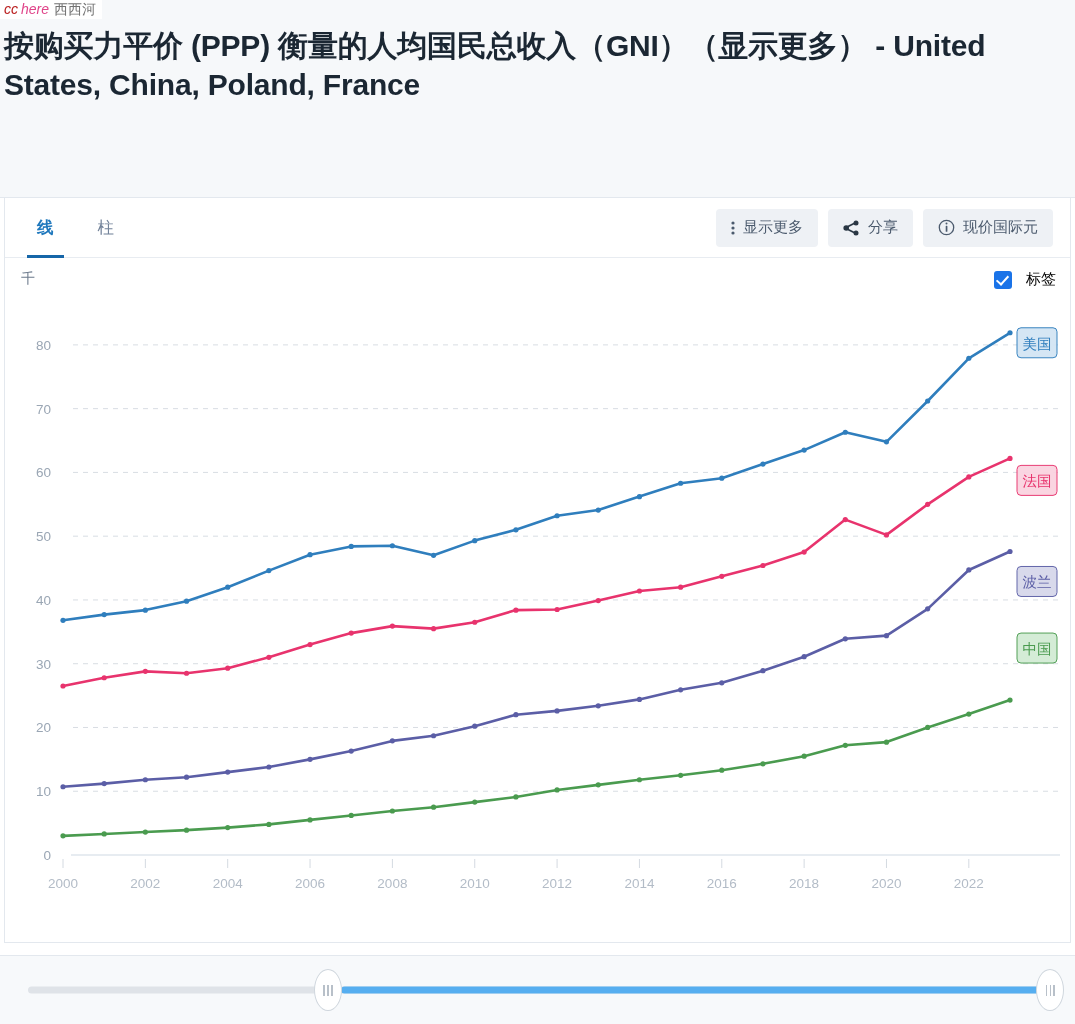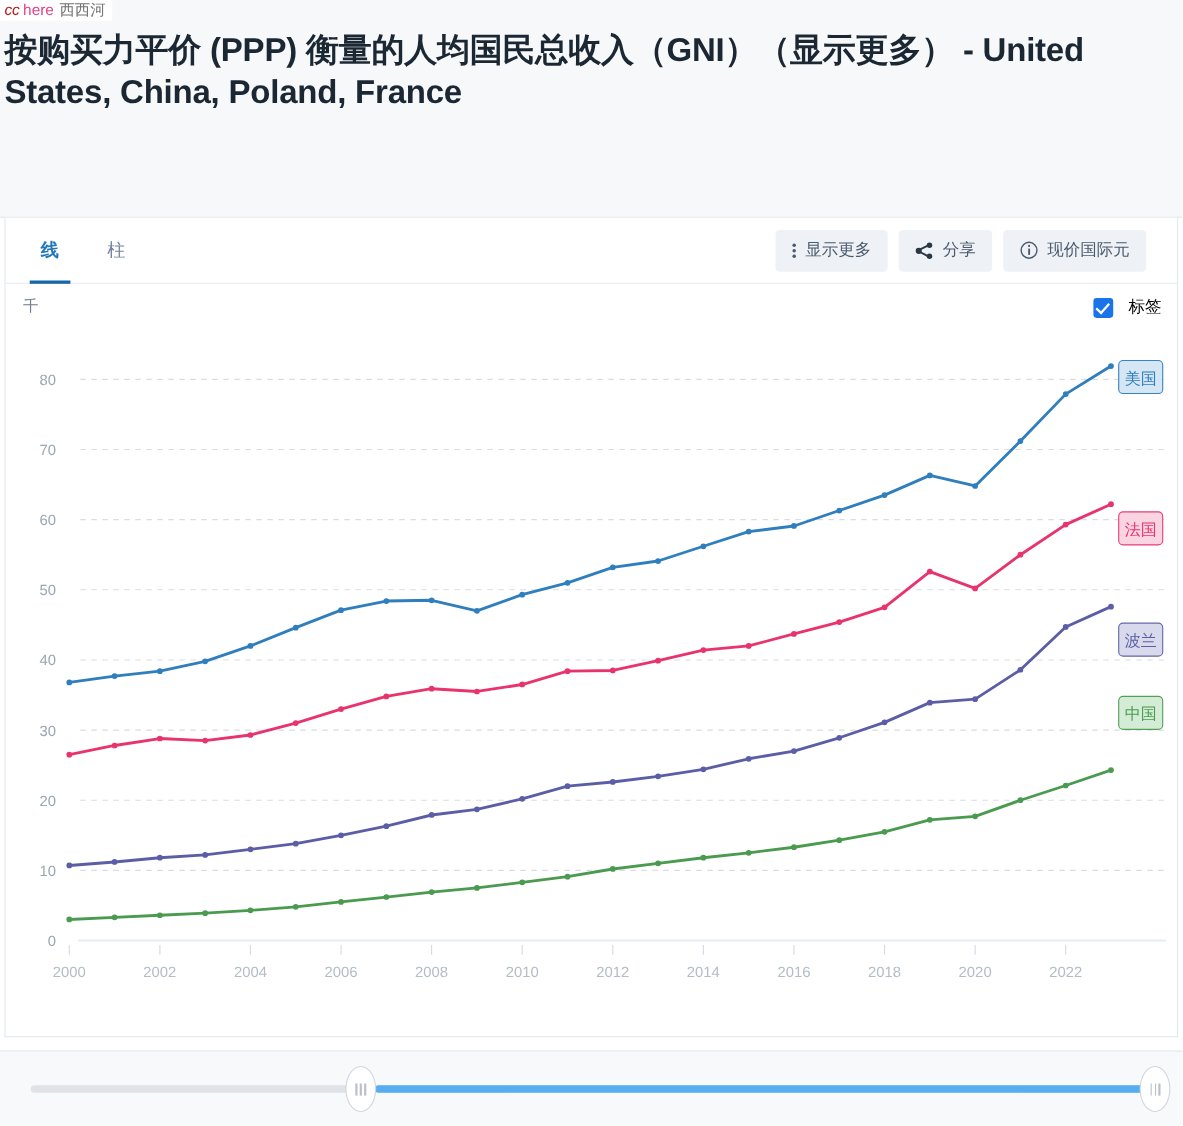--- a/index.html
+++ b/index.html
@@ -13,21 +13,21 @@
 
   
   .watermark {
     position: absolute; left: 0; top: 0;
     padding: 2px 6px 3px 4px;
     background: #ffffff;
     font-size: 14px; line-height: 14px;
     white-space: nowrap; z-index: 40;
   }
   .wm-cc   { color: #b91c1c; font-weight: 400; font-style: italic; }
-  .wm-here { color: #e0458a; font-weight: 400; padding-left: 3px; }
+  .wm-here { color: #e0458a; font-weight: 400; padding-left: 3px; font-style: italic; }
   .wm-cn   { color: #737373; font-weight: 400; padding-left: 5px; }
 
   
   .header {
     position: absolute; left: 0; top: 0; width: 1075px; height: 198px;
     background: #f6f8fa; border-bottom: 1px solid #e3e8ee;
     padding: 26px 18px 0 4px;
   }
   .title {
     font-size: 30px; line-height: 1.30; font-weight: 700;
@@ -57,21 +57,21 @@
     position: relative; display: flex; align-items: center;
     padding: 0 22px; font-size: 16.5px; color: #73839a;
     cursor: pointer; user-select: none;
   }
   .tab.active { color: #1f78bd; font-weight: 700; }
   .tab.active::after {
     content: ""; position: absolute; left: 12px; right: 12px; bottom: -1px;
     height: 3px; background: #1666a8;
   }
   .tools {
-    position: absolute; right: 28px; top: 50%; transform: translateY(-50%);
+    position: absolute; right: 17px; top: 50%; transform: translateY(-50%);
     display: flex; gap: 10px;
   }
   .tbtn {
     display: flex; align-items: center; gap: 8px;
     height: 38px; padding: 0 15px; border-radius: 4px;
     background: #eef1f5; color: #4b5a6d; font-size: 15px;
     cursor: pointer; user-select: none; white-space: nowrap;
   }
   .tbtn svg { display: block; }
 

